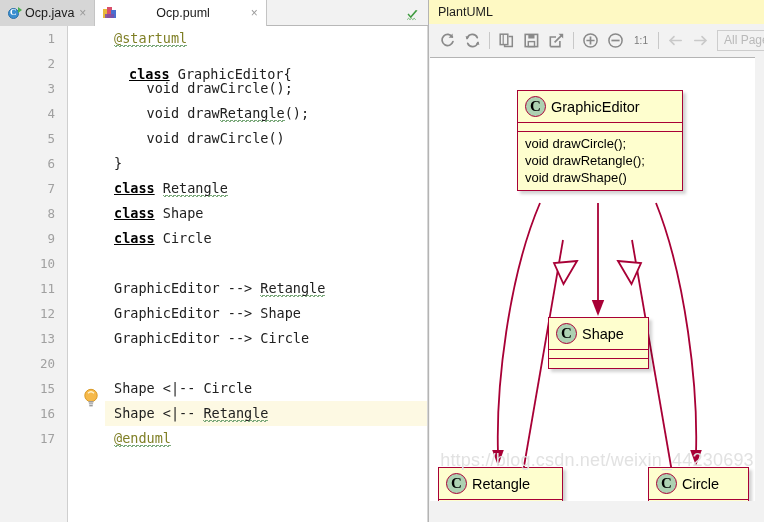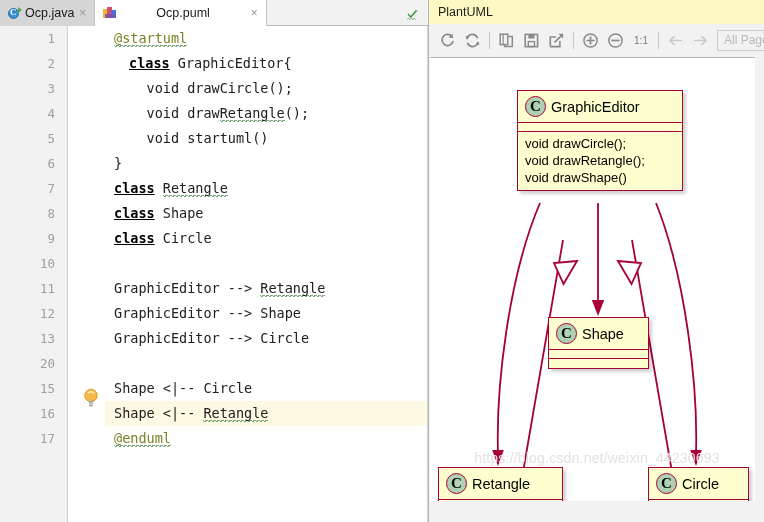--- a/index.html
+++ b/index.html
@@ -163,21 +163,21 @@
   .cname { font-size:14.5px; color:#000; font-family:"Liberation Sans", sans-serif; white-space:nowrap; }
   .uml-sec-empty { height:9px; border-bottom:1.6px solid #a80036; }
   .uml-sec-last { height:9px; }
   .uml-methods { padding:3px 7px 4px 7px; }
   .uml-methods div {
     font-size:13px; color:#000; line-height:17px; white-space:nowrap;
     font-family:"Liberation Sans", sans-serif;
   }
   #watermark {
     position:absolute; left:0; top:392px; width:334px;
-    text-align:center; font-size:14px; color:#e2e2e2;
+    text-align:center; font-size:18px; color:#e2e2e2;
     font-family:"Liberation Sans", sans-serif; letter-spacing:.2px;
     pointer-events:none; white-space:nowrap;
   }
   svg { display:block; }
 </style>
 </head>
 <body>
 
 <div id="root">
 
@@ -220,24 +220,24 @@
         <div class="lineno" style="top: 250px;">11</div>
         <div class="lineno" style="top: 275px;">12</div>
         <div class="lineno" style="top: 300px;">13</div>
         <div class="lineno" style="top: 325px;">20</div>
         <div class="lineno" style="top: 350px;">15</div>
         <div class="lineno" style="top: 375px;">16</div>
         <div class="lineno" style="top: 400px;">17</div>
       </div>
     <div id="codearea">
         <div class="code-line" style="top: 0px;"><span class="tok-tag wavy">@startuml</span></div>
-        <div class="code-line" style="top: 25px; padding-left: 24px;"><span class="tok-kw">class</span> <span class="tok-plain">GraphicEditor{</span></div>
+        <div class="code-line" style="top: 36px; padding-left: 24px;"><span class="tok-kw">class</span> <span class="tok-plain">GraphicEditor{</span></div>
         <div class="code-line" style="top: 50px;">    <span class="tok-plain">void</span> <span class="tok-plain">drawCircle();</span></div>
         <div class="code-line" style="top: 75px;">    <span class="tok-plain">void</span> draw<span class="wavy">Retangle</span>();</div>
-        <div class="code-line" style="top: 100px;">    <span class="tok-plain">void</span> <span class="tok-plain">startuml()</span></div>
+        <div class="code-line" style="top: 100px;">    <span class="tok-plain">void</span> <span class="tok-plain">drawCircle()</span></div>
         <div class="code-line" style="top: 125px;"><span class="tok-plain">}</span></div>
         <div class="code-line" style="top: 150px;"><span class="tok-kw">class</span> <span class="wavy">Retangle</span></div>
         <div class="code-line" style="top: 175px;"><span class="tok-kw">class</span> <span class="tok-plain">Shape</span></div>
         <div class="code-line" style="top: 200px;"><span class="tok-kw">class</span> <span class="tok-plain">Circle</span></div>
         <div class="code-line" style="top: 225px;"></div>
         <div class="code-line" style="top: 250px;"><span class="tok-plain">GraphicEditor</span> <span class="tok-plain">--&gt;</span> <span class="wavy">Retangle</span></div>
         <div class="code-line" style="top: 275px;"><span class="tok-plain">GraphicEditor</span> <span class="tok-plain">--&gt;</span> <span class="tok-plain">Shape</span></div>
         <div class="code-line" style="top: 300px;"><span class="tok-plain">GraphicEditor</span> <span class="tok-plain">--&gt;</span> <span class="tok-plain">Circle</span></div>
         <div class="code-line" style="top: 325px;"></div>
         <div class="code-line" style="top: 350px;"><span class="tok-plain">Shape</span> <span class="tok-plain">&lt;|--</span> <span class="tok-plain">Circle</span></div>

